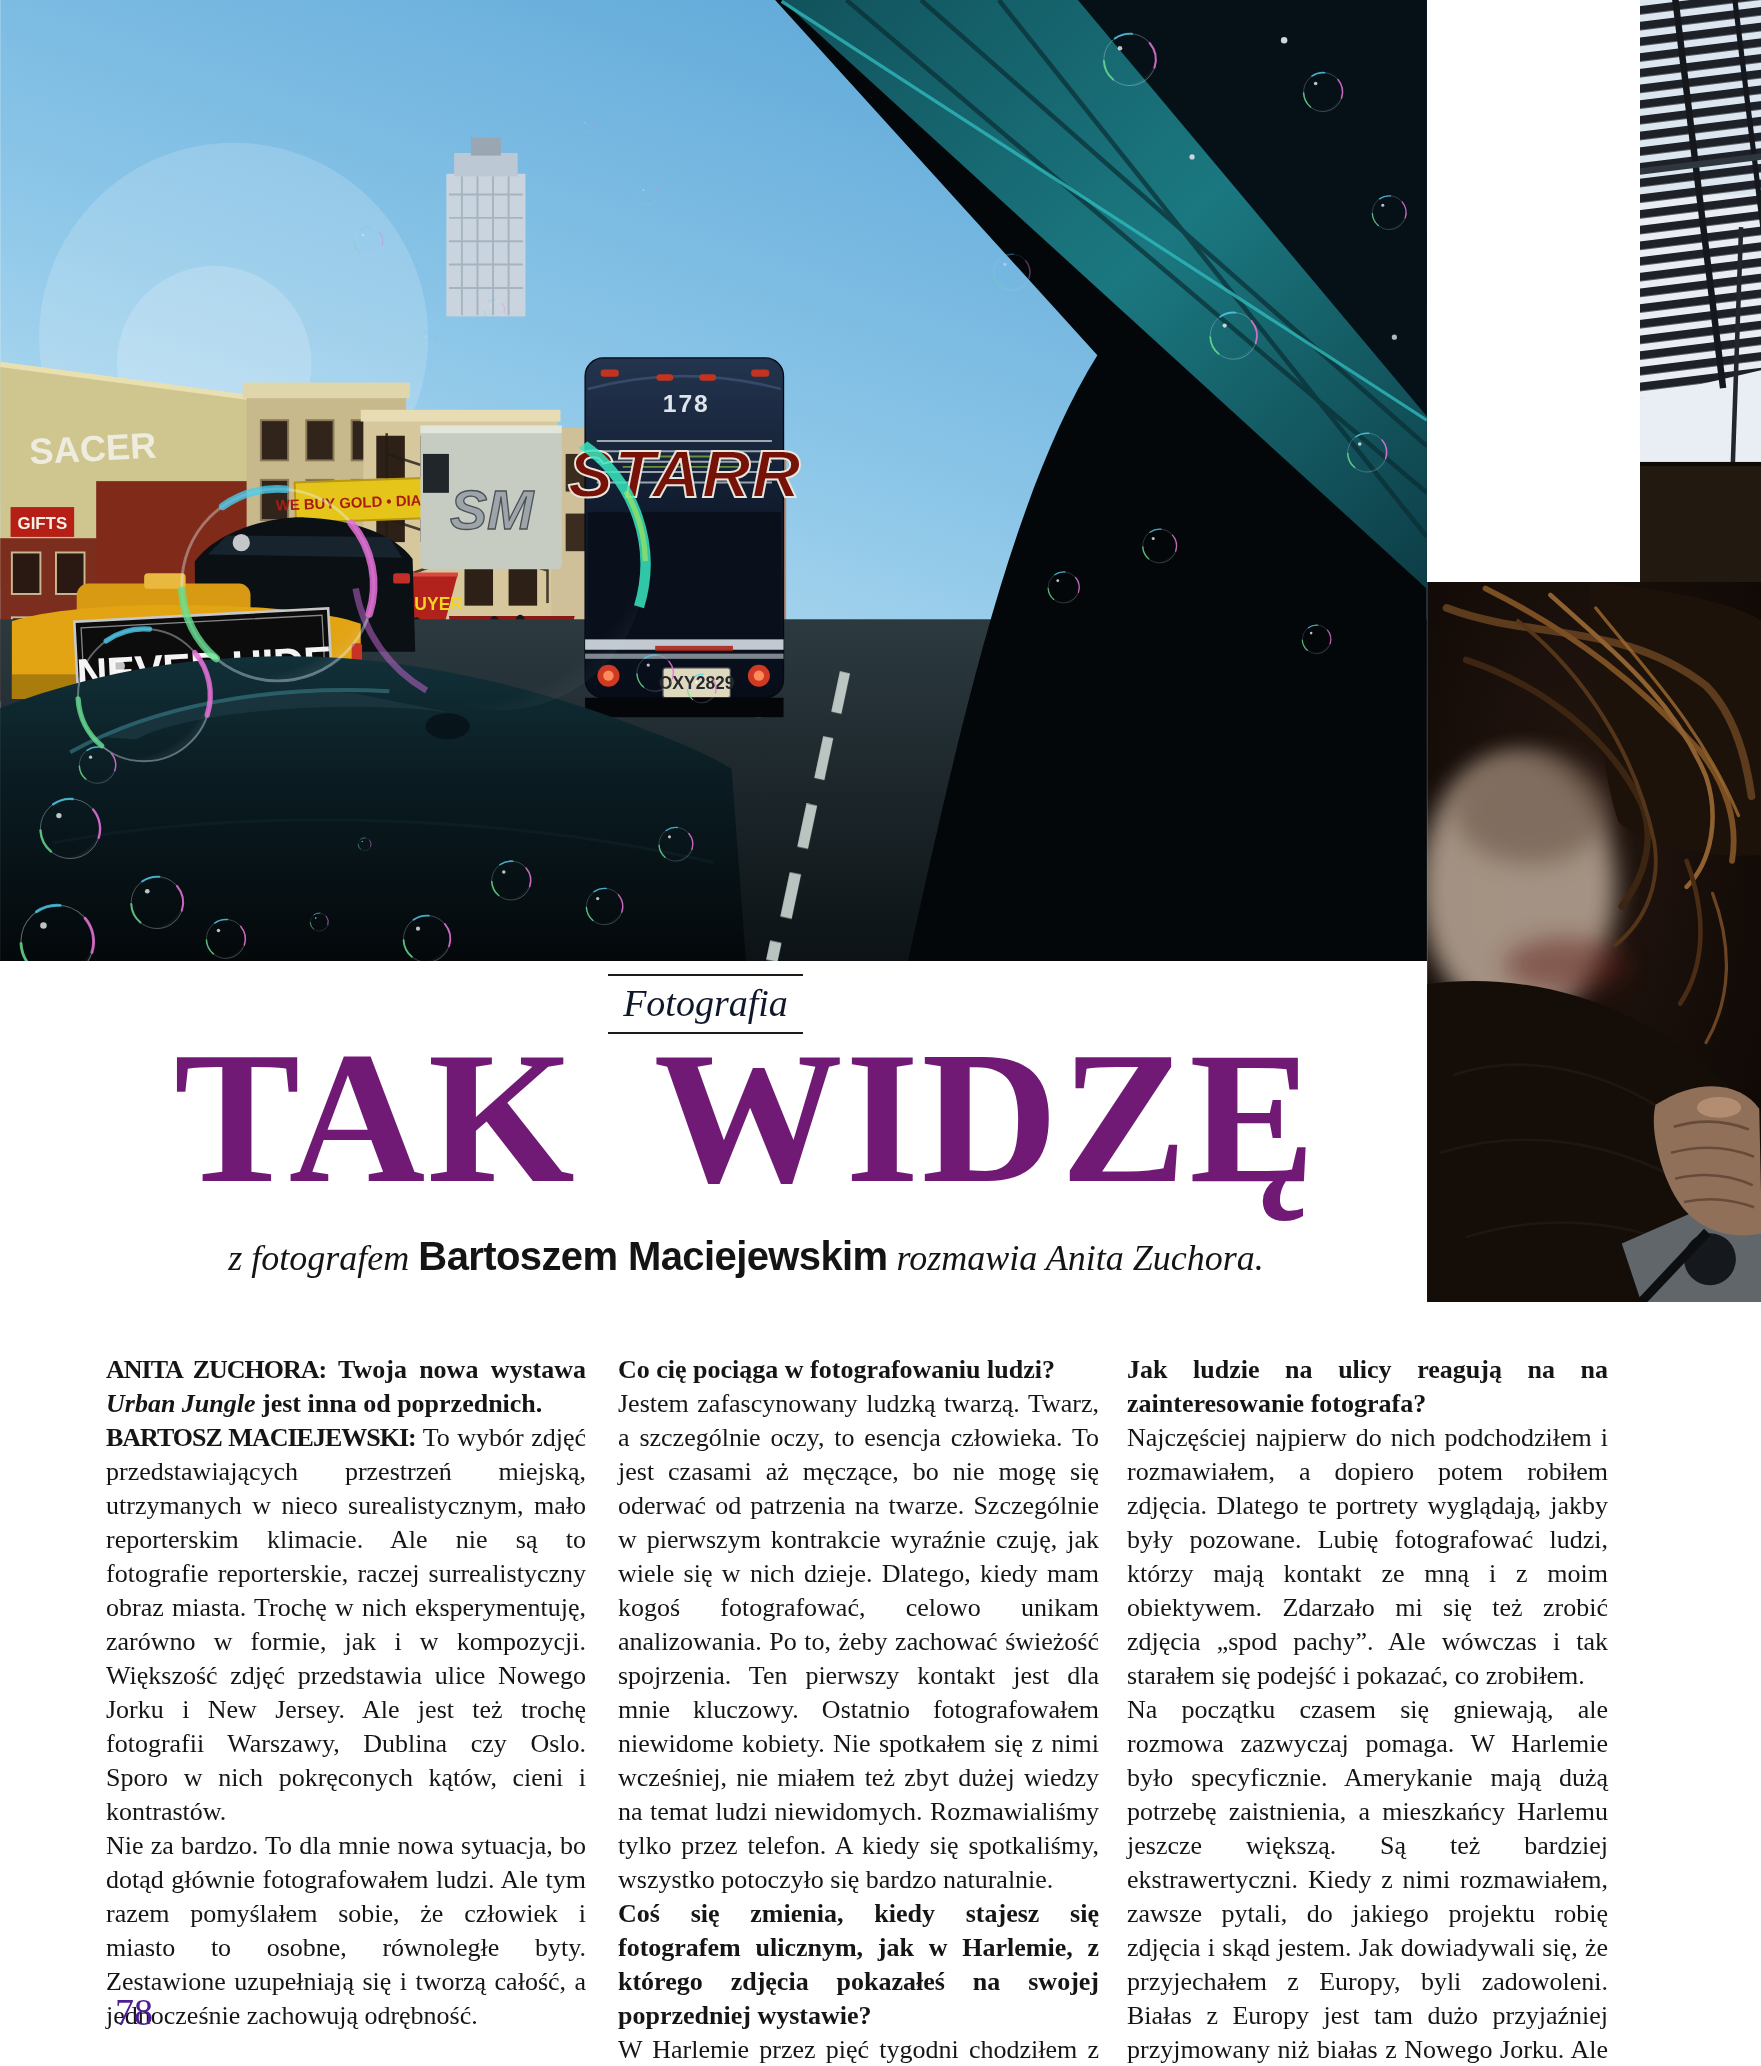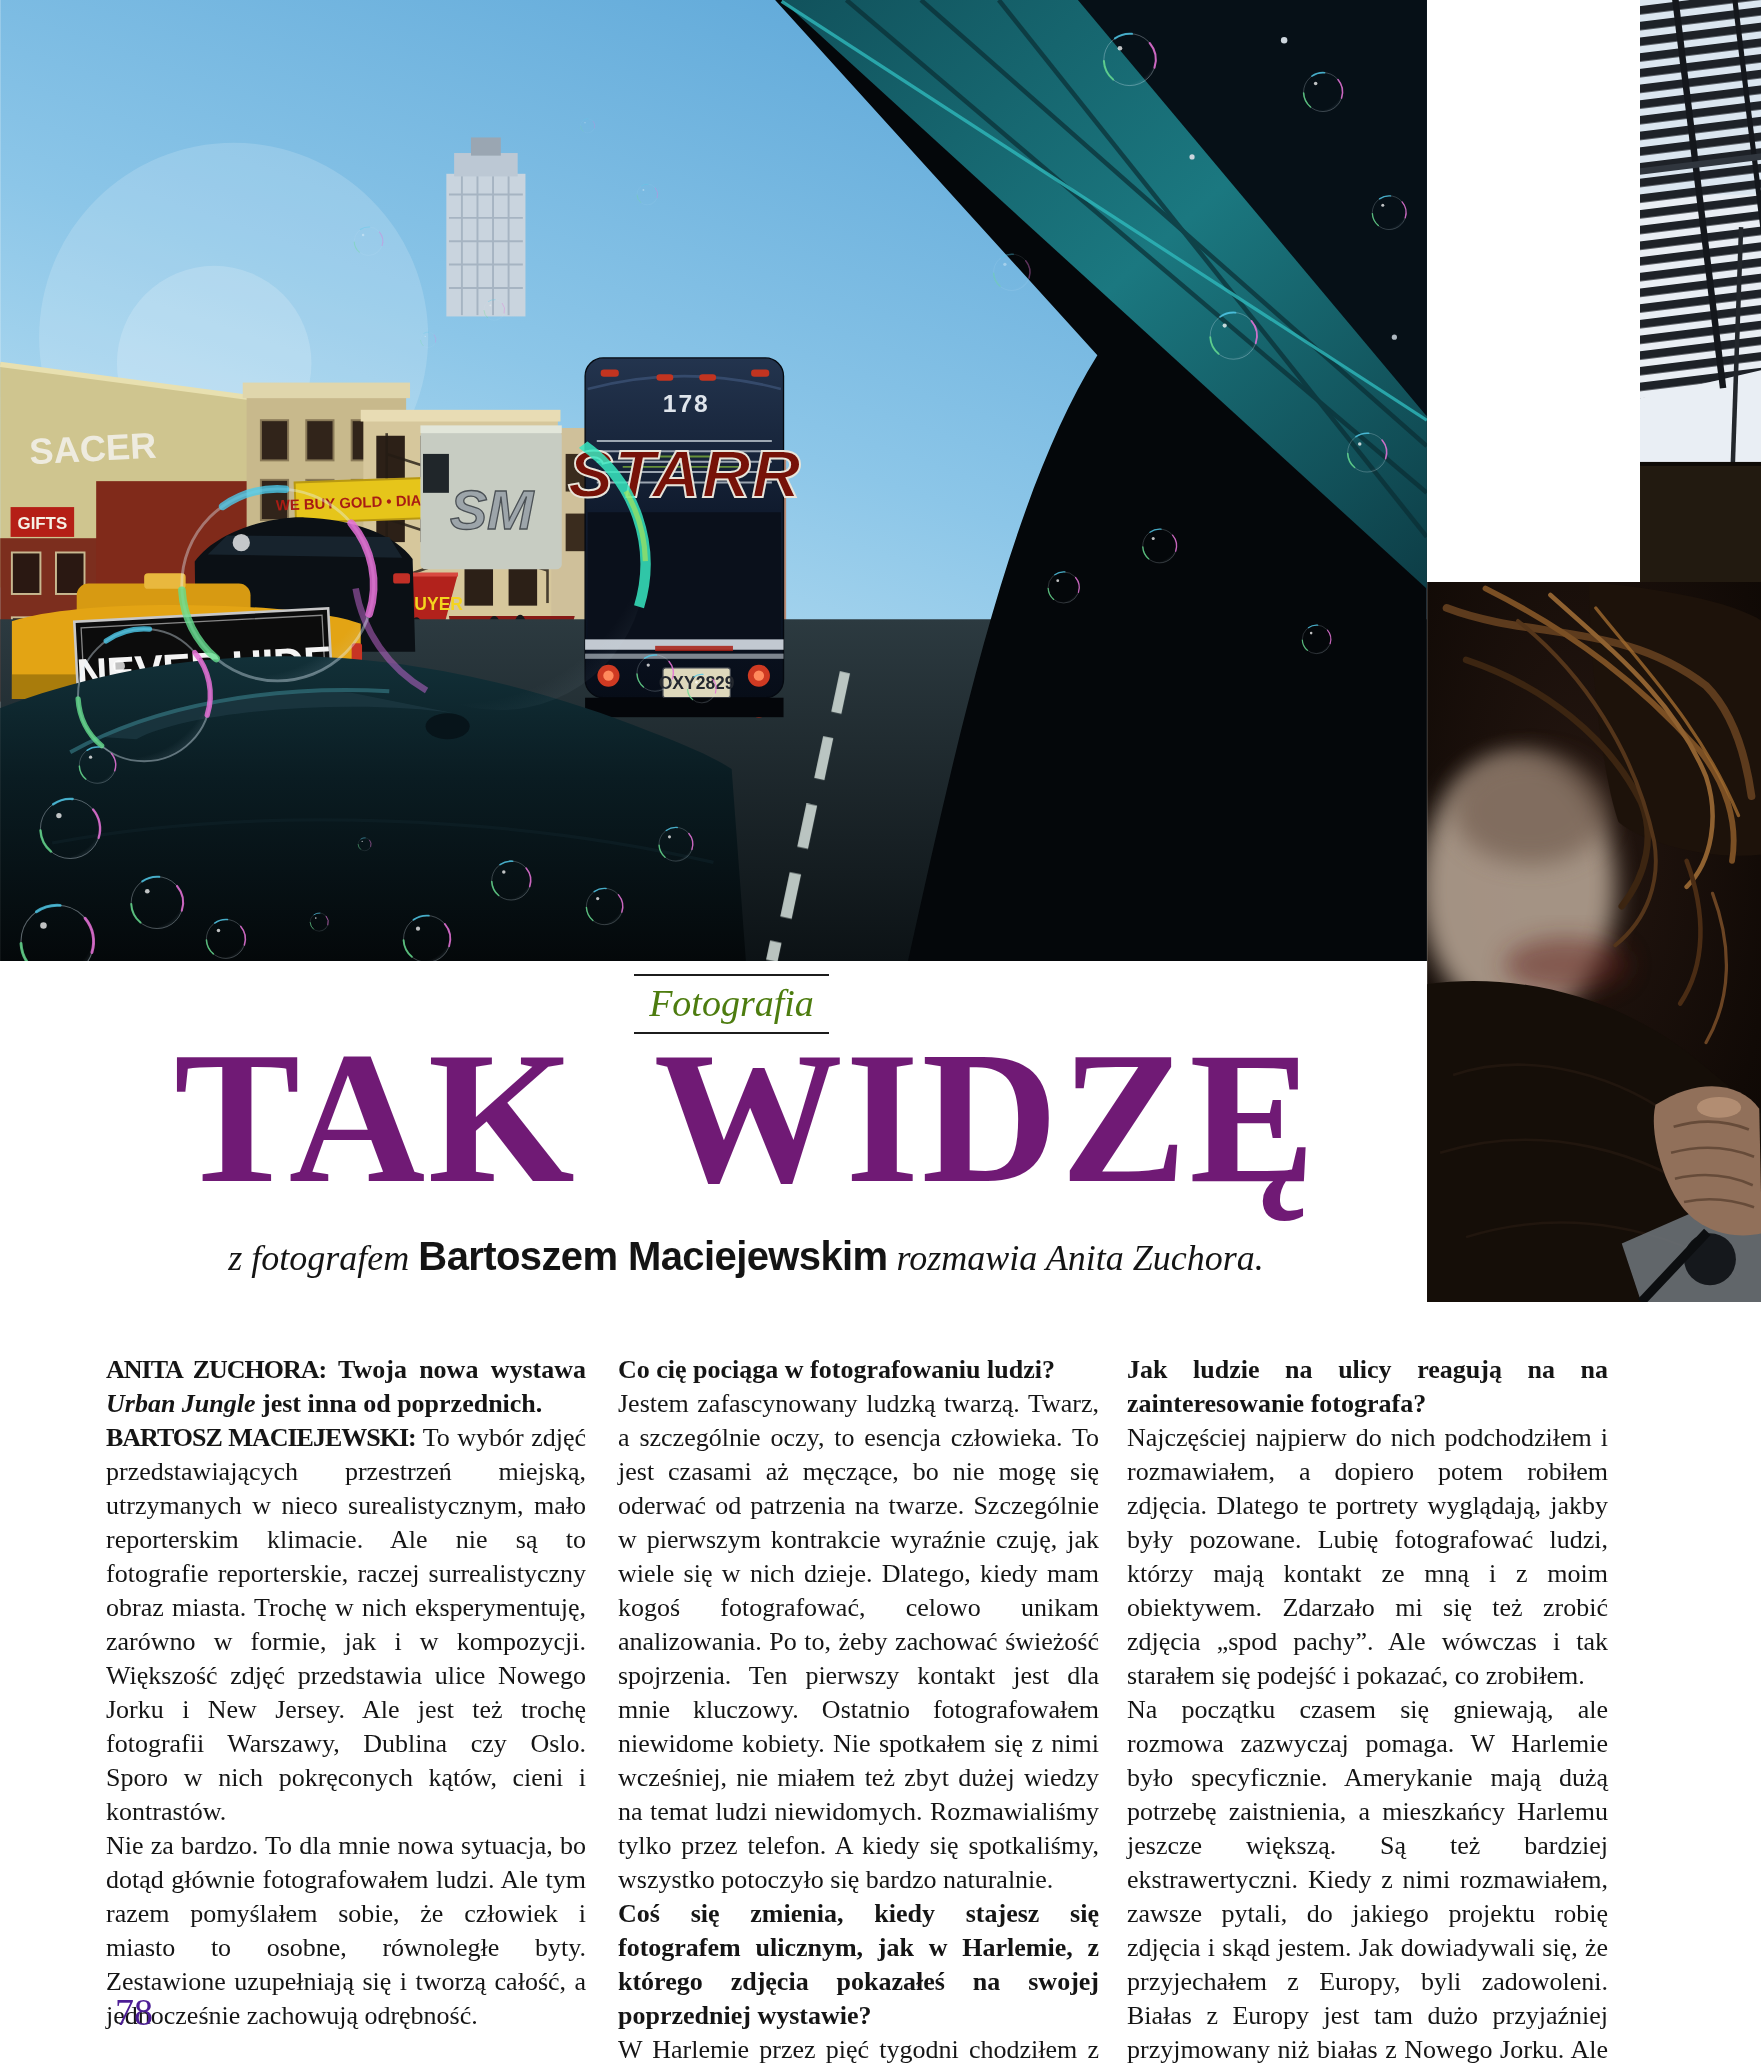--- a/index.html
+++ b/index.html
@@ -2,23 +2,23 @@
 <html style="font-size:10.4px"><head>
 <meta charset="utf-8">
 <style>
   html,body{margin:0;padding:0;background:#ffffff;}
   body{width:1762px;height:2066px;position:relative;font-family:"Liberation Serif",serif;color:#151515;overflow:hidden;}
   .photo{position:absolute;display:block;}
   #street{left:0;top:0;width:1427px;height:961px;}
   #blinds{left:1640px;top:0;width:122px;height:582px;}
   #portrait{left:1427px;top:582px;width:335px;height:720px;}
 
-  .kicker{position:absolute;left:634px;top:974px;width:195px;text-align:center;
+  .kicker{position:absolute;left:608px;top:974px;width:195px;text-align:center;
     font-style:italic;font-size:38px;line-height:1.1;padding:6.5px 0 7.8px 0;
-    border-top:2.6px solid #1c1c1c;border-bottom:2.6px solid #1c1c1c;color:#4d7c0f;}
+    border-top:2.6px solid #1c1c1c;border-bottom:2.6px solid #1c1c1c;color:#0f172a;}
   .title{position:absolute;left:0;top:1020px;width:1492px;text-align:center;
     font-family:"Liberation Serif",serif;font-weight:bold;font-size:189px;line-height:1.04;
     letter-spacing:2.6px;word-spacing:30px;color:#701a75;}
   .standfirst{position:absolute;left:65px;top:1230px;width:1362px;text-align:center;
     font-style:italic;font-size:36px;line-height:1.34;color:#141414;}
   .standfirst .b{font-style:normal;font-family:"Liberation Sans",sans-serif;font-weight:bold;
     letter-spacing:-0.6px;font-size:40px;}
 
   .col{position:absolute;top:1353px;width:481px;text-align:justify;font-size:26px;line-height:34px;}
   #col1{left:106px;width:480px;}

